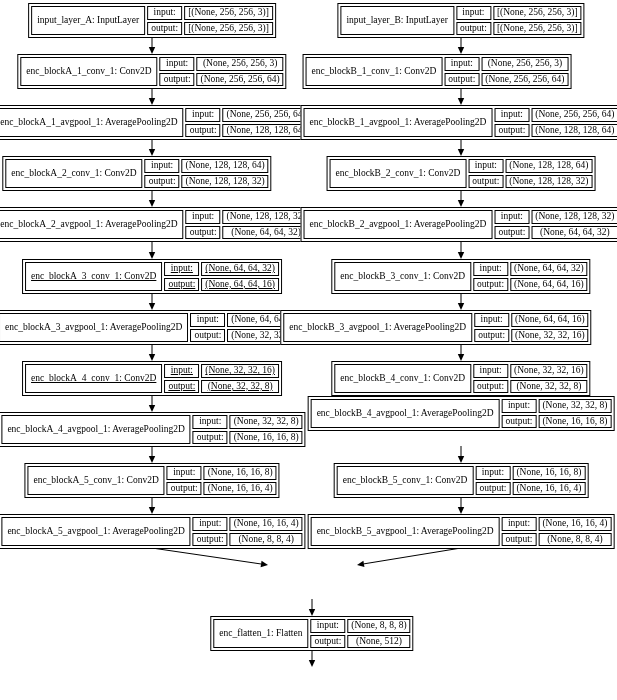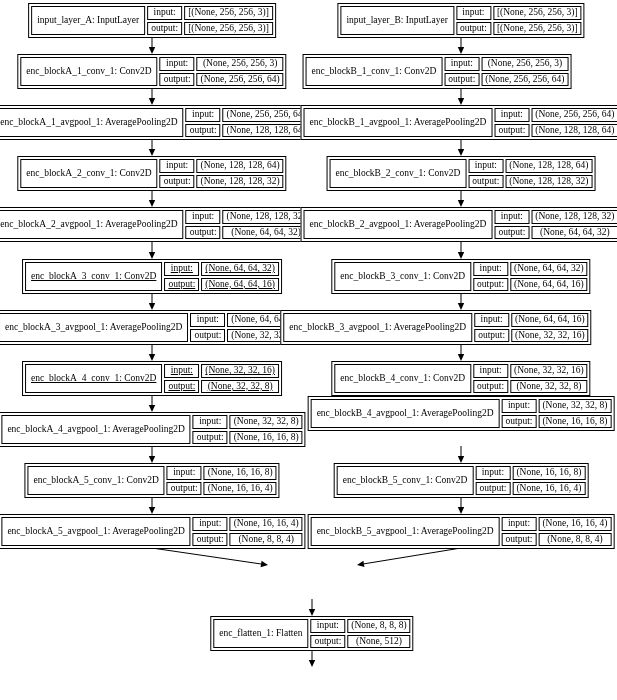--- a/index.html
+++ b/index.html
@@ -128,21 +128,21 @@
         <td class="k">input:</td>
         <td class="v">(None, 256, 256, 64)</td>
       </tr>
       <tr>
         <td class="k">output:</td>
         <td class="v">(None, 128, 128, 64)</td>
       </tr>
     </tbody>
   </table>
 
-  <table class="node" id="node-enc_blockA_2_conv_1" style="left: 152px; top: 156px;">
+  <table class="node" id="node-enc_blockA_2_conv_1" style="left: 137px; top: 156px;">
     <tbody>
       <tr>
         <td class="lbl" rowspan="2">enc_blockA_2_conv_1: Conv2D</td>
         <td class="k">input:</td>
         <td class="v">(None, 128, 128, 64)</td>
       </tr>
       <tr>
         <td class="k">output:</td>
         <td class="v">(None, 128, 128, 32)</td>
       </tr>

